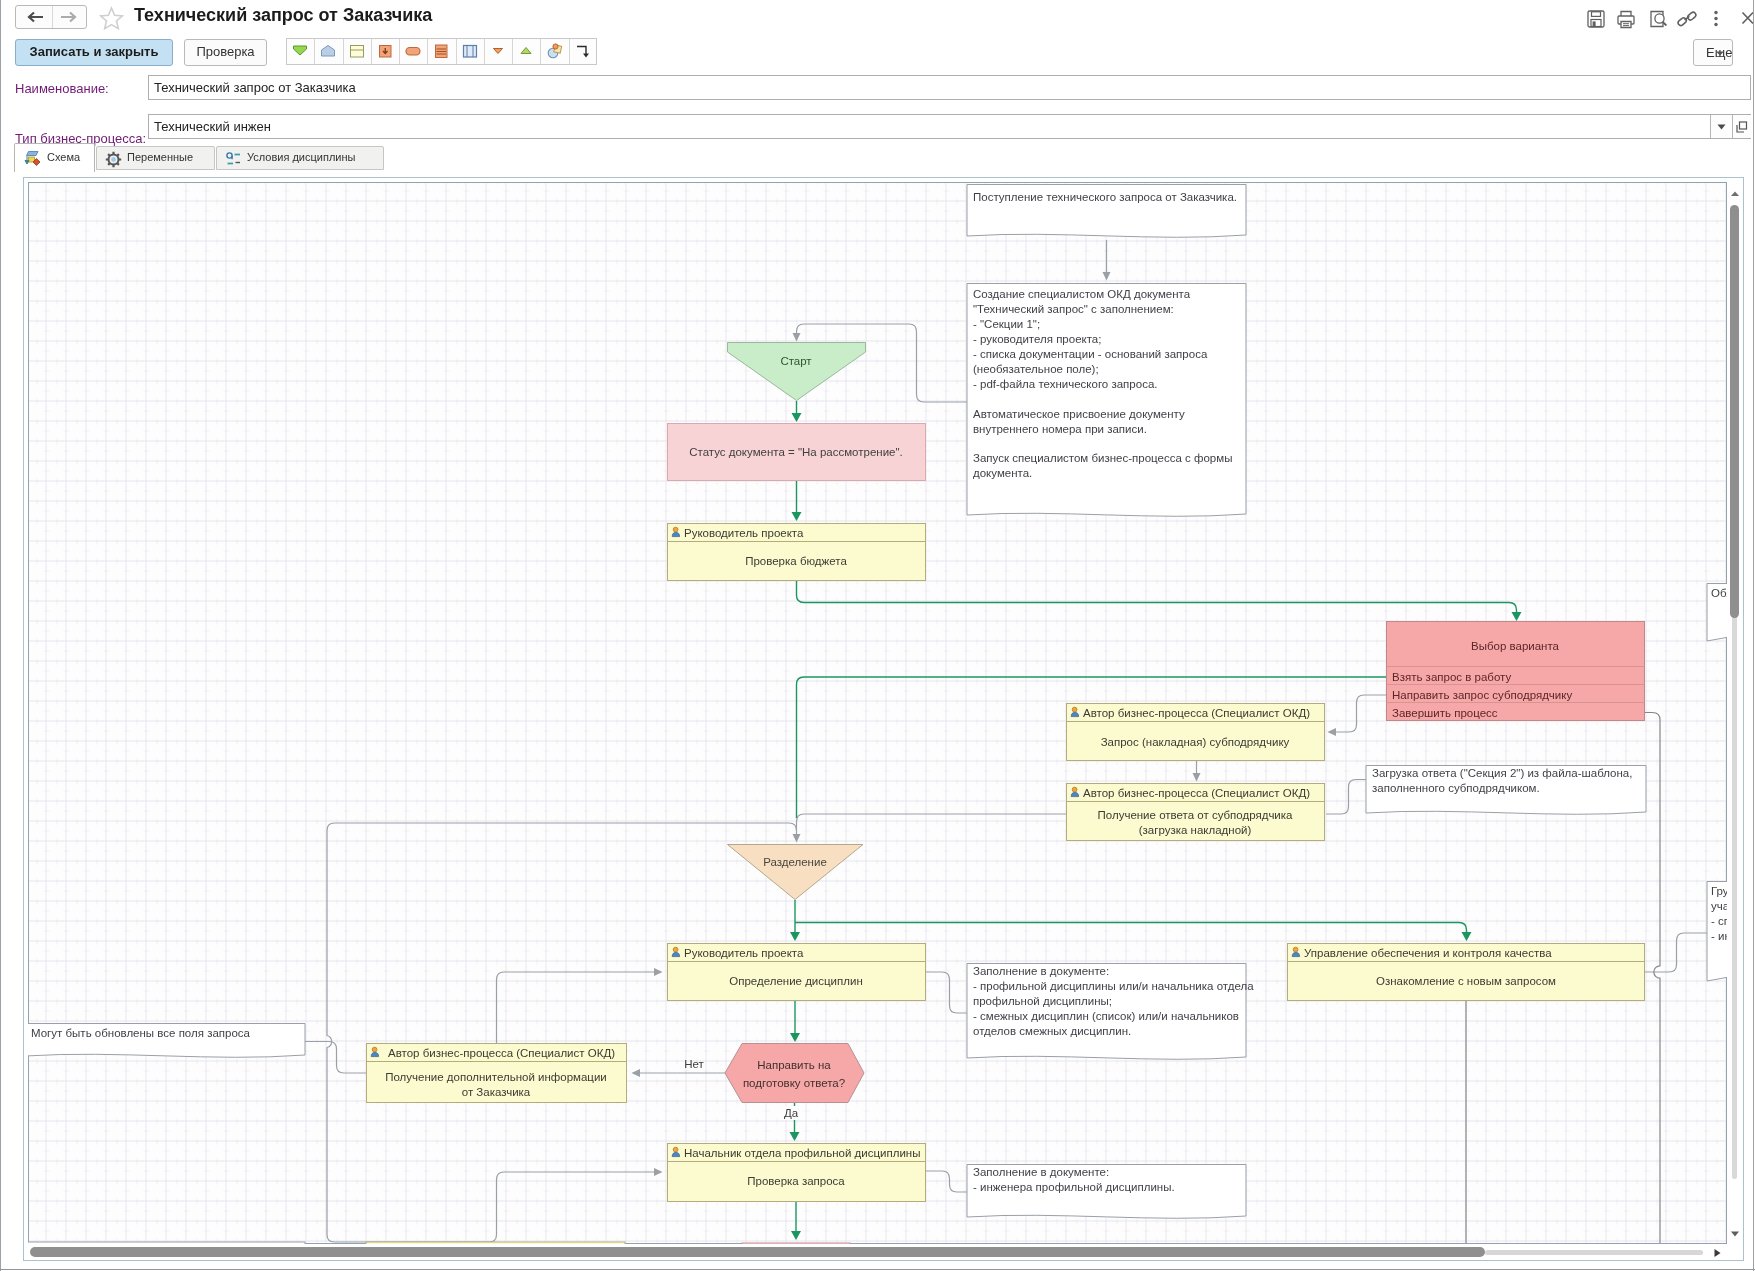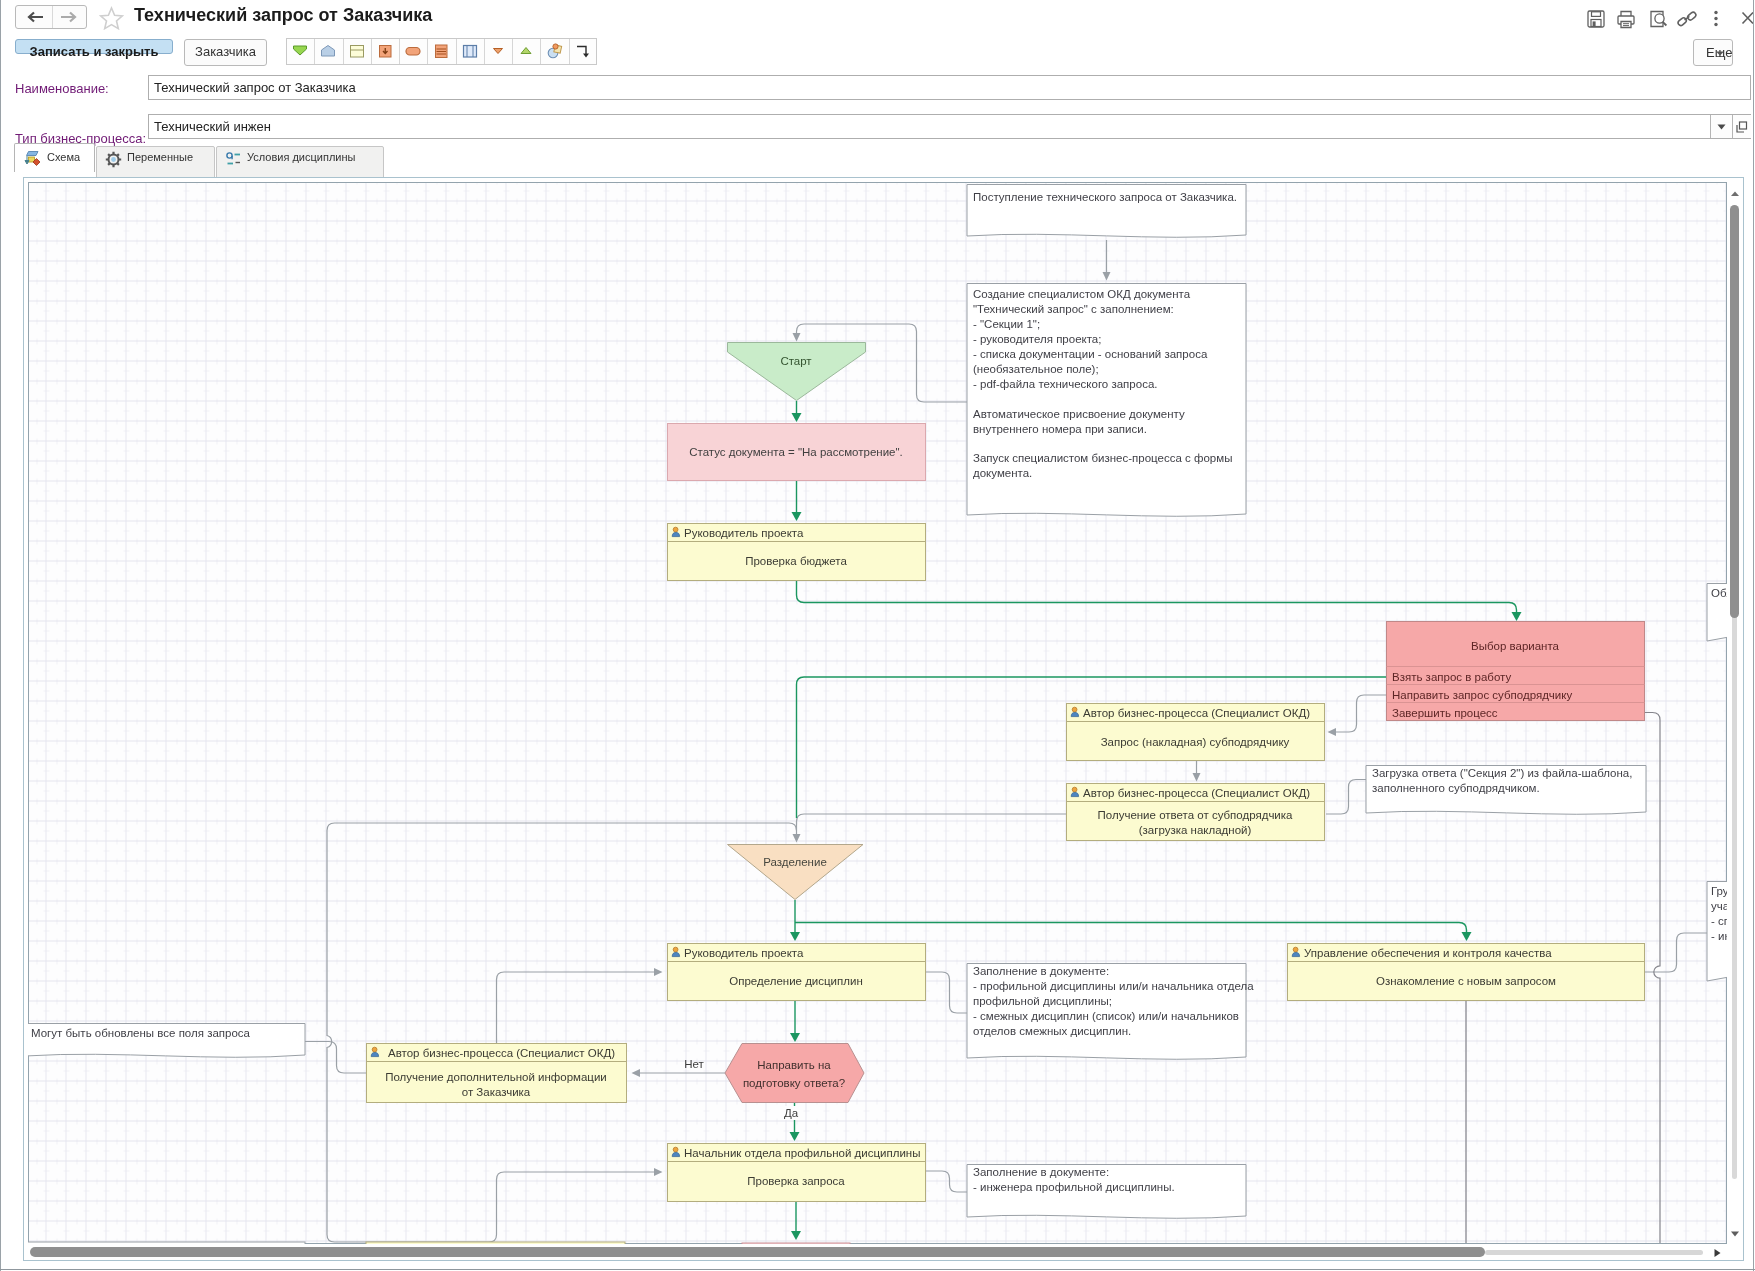--- a/index.html
+++ b/index.html
@@ -1,32 +1,32 @@
 <!DOCTYPE html>
 <html><head><meta charset="utf-8"><style>
 html,body{margin:0;padding:0}
 body{width:1755px;height:1271px;position:relative;overflow:hidden;background:#fff;
 font-family:"Liberation Sans",sans-serif;-webkit-font-smoothing:antialiased}
 .abs{position:absolute}
 .btn{position:absolute;box-sizing:border-box;border:1px solid #b9b9b9;border-radius:3px;
 background:#fdfdfd;font-size:13px;color:#333;text-align:center}
-#btnSaveClose{left:15px;top:39px;width:158px;height:15px;background:#c4e0f3;border-color:#87aecd;
+#btnSaveClose{left:15px;top:39px;width:158px;height:27px;background:#c4e0f3;border-color:#87aecd;
 font-weight:bold;color:#1c1c1c;line-height:24px}
 #btnSave{left:184px;top:39px;width:83px;height:27px;background:#fbfbfb;line-height:24px}
 #btnMore{left:1693px;top:39px;width:40px;height:27px;background:#fcfcfc;line-height:25px;text-align:center;padding-left:12px}
 .navgrp{position:absolute;left:15px;top:5px;width:72px;height:24px;border:1px solid #b9b9b9;
 border-radius:3px;background:#fcfcfc;box-sizing:border-box}
 .navsep{position:absolute;left:36px;top:0;width:1px;height:22px;background:#d9d9d9}
 #title{position:absolute;left:134px;top:5px;font-size:18px;font-weight:bold;color:#1b1b1b}
 .lbl{position:absolute;font-size:13px;color:#701a75}
 .inp{position:absolute;box-sizing:border-box;border:1px solid #aeaeae;background:#fff;
 font-size:13px;color:#222;padding:4px 0 0 5px}
 .tab{position:absolute;box-sizing:border-box;font-size:11px;color:#333;white-space:nowrap}
 .tabact{top:143px;height:29px;background:#fff;border:1px solid #b5b5b5;border-bottom:none;z-index:3;border-radius:2px 2px 0 0}
-.tabin{top:146px;height:32px;background:#f1f1f0;border:1px solid #c6c6c6;border-radius:2px 2px 0 0}
+.tabin{top:146px;height:24px;background:#f1f1f0;border:1px solid #c6c6c6;border-radius:2px 2px 0 0}
 </style></head><body>
 
 <div class="navgrp">
  <svg class="abs" style="left:7px;top:5px" width="22" height="12" viewBox="0 0 22 12">
   <path d="M20,6 L7,6 M11,1.5 L6,6 L11,10.5" stroke="#4d4d4d" stroke-width="2.2" fill="none"></path>
  </svg>
  <div class="navsep"></div>
  <svg class="abs" style="left:43px;top:5px" width="22" height="12" viewBox="0 0 22 12">
   <path d="M2,6 L15,6 M11,1.5 L16,6 L11,10.5" stroke="#ababab" stroke-width="2.2" fill="none"></path>
  </svg>
@@ -63,21 +63,21 @@
 <svg class="abs" style="left:1711px;top:9px" width="10" height="20" viewBox="0 0 10 20">
  <circle cx="5" cy="3.5" r="1.7" fill="#5f5f5f"></circle>
     <circle cx="5" cy="9.5" r="1.7" fill="#5f5f5f"></circle>
  <circle cx="5" cy="15.5" r="1.7" fill="#5f5f5f"></circle>
 </svg>
 <svg class="abs" style="left:1740px;top:10px" width="16" height="17" viewBox="0 0 16 17">
  <path d="M2.5,2.5 L13,13.5 M13,2.5 L2.5,13.5" stroke="#5f5f5f" stroke-width="1.6"></path>
 </svg>
 
 <div class="btn" id="btnSaveClose">Записать и закрыть</div>
-<div class="btn" id="btnSave">Заказчика</div>
+<div class="btn" id="btnSave">Проверка</div>
 <div class="btn" id="btnMore">Еще<svg style="position:absolute;right:8px;top:11px" width="8" height="5">
       <polygon points="0,0.5 8,0.5 4,4.5" fill="#555"></polygon>
     </svg></div>
 
 <div class="abs" style="left:286px;top:38px;width:311px;height:27px;border:1px solid #c9c9c9;box-sizing:border-box;background:#fdfdfd"></div>
 <div class="abs" style="left:314px;top:39px;width:1px;height:25px;background:#d6d6d6"></div>
 <div class="abs" style="left:343px;top:39px;width:1px;height:25px;background:#d6d6d6"></div>
 <div class="abs" style="left:371px;top:39px;width:1px;height:25px;background:#d6d6d6"></div>
 <div class="abs" style="left:399px;top:39px;width:1px;height:25px;background:#d6d6d6"></div>
 <div class="abs" style="left:427px;top:39px;width:1px;height:25px;background:#d6d6d6"></div>

